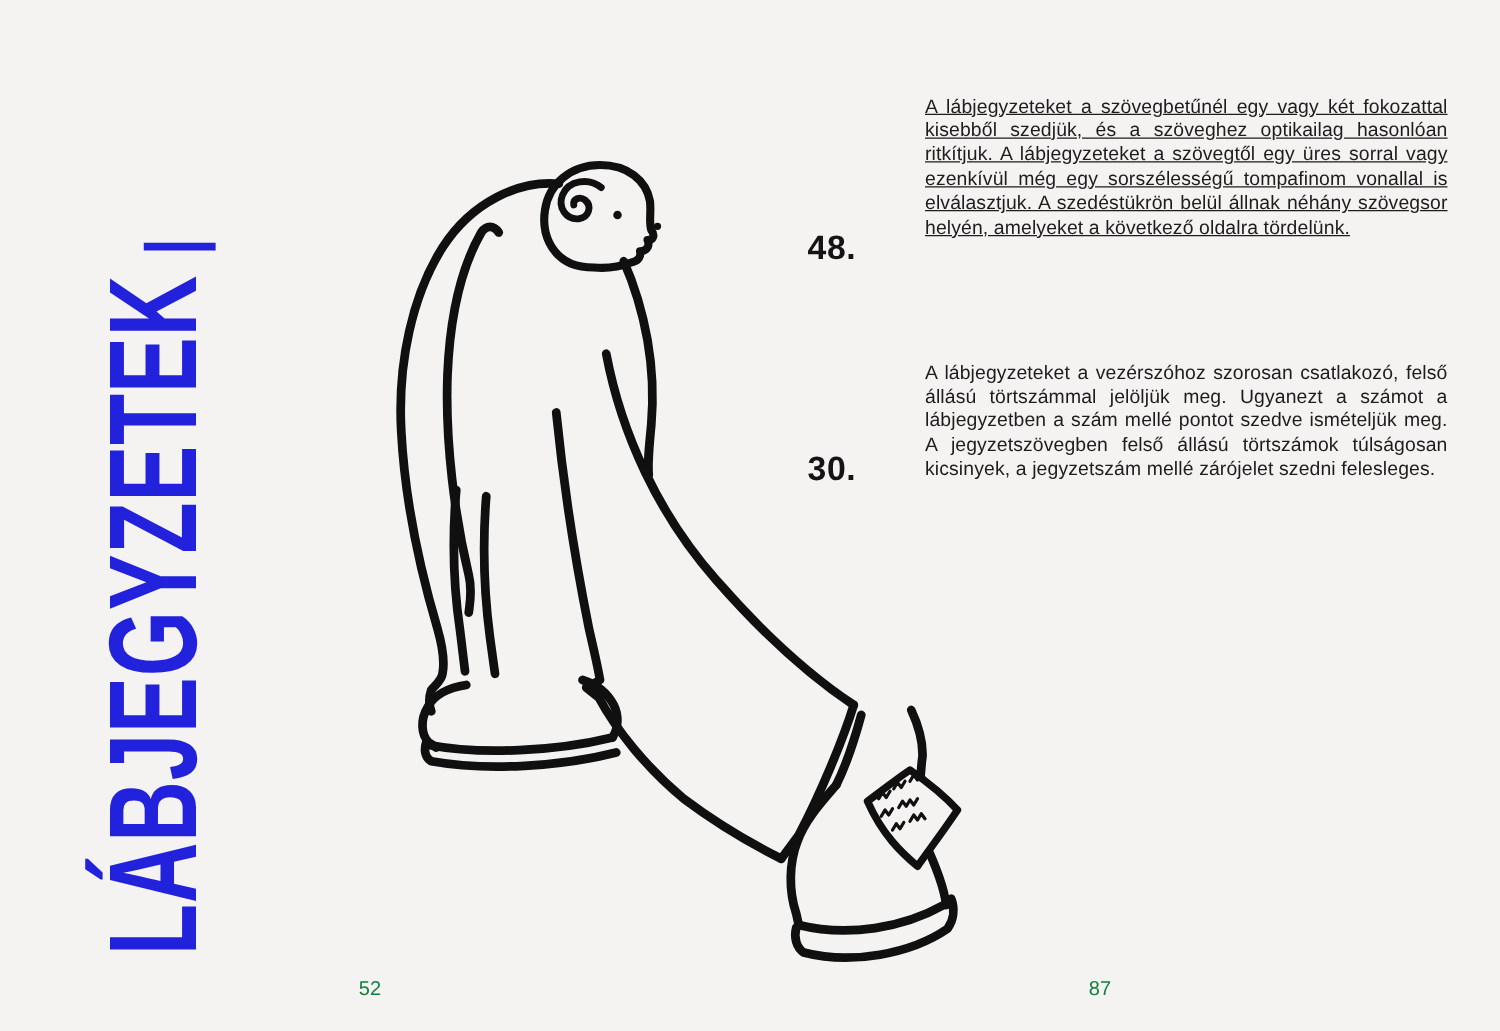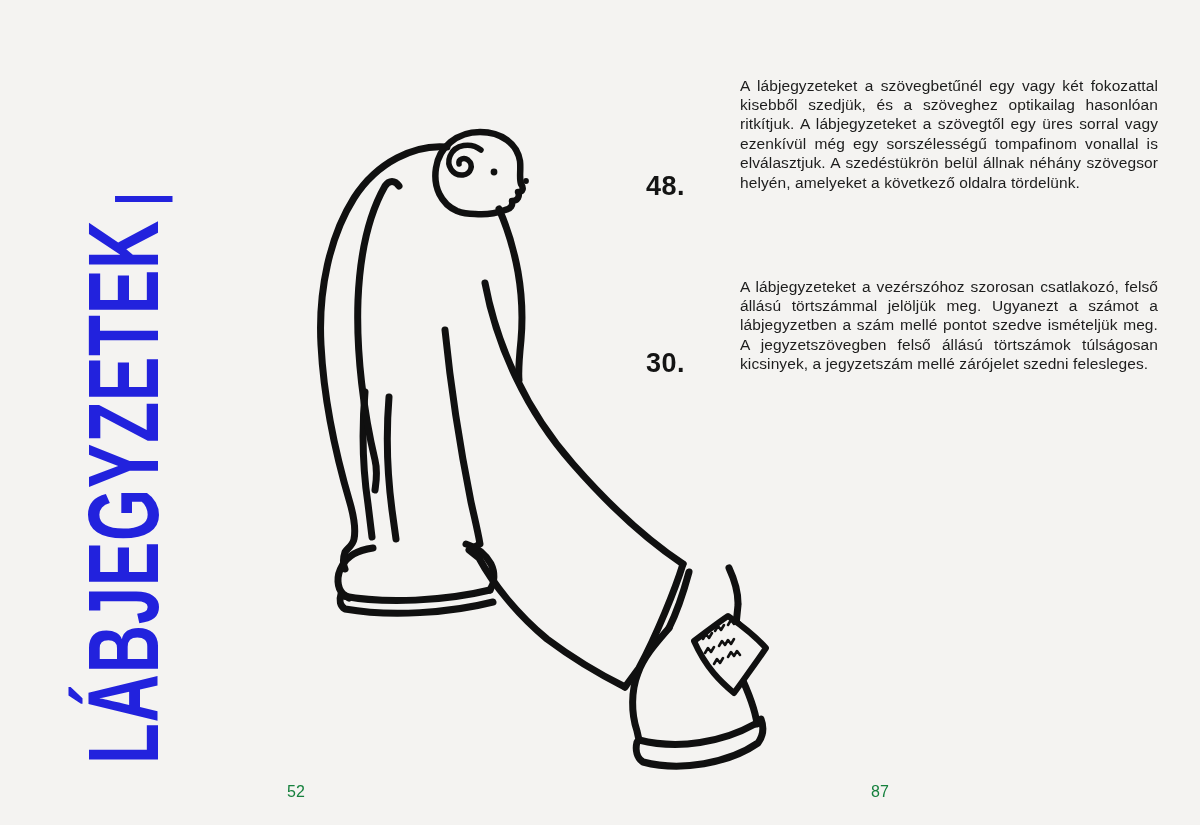--- a/index.html
+++ b/index.html
@@ -18,31 +18,31 @@
     color:#2222dd;white-space:nowrap;letter-spacing:1px;
   }
   .title-cursor{
     position:absolute;left:116px;top:100px;
     font-size:100px;line-height:1;font-weight:bold;
     color:#2222dd;transform:scaleY(1.6);transform-origin:50% 90%;
   }
   
   .section-number{
     position:absolute;left:646px;
-    font-size:27px;font-weight:700;color:#141414;letter-spacing:0.5px;
+    font-size:27px;font-weight:700;color:#141414;letter-spacing:0.5px;margin-top:12px;
   }
   #sec48-num{top:171px;}
   #sec49-num{top:348px;}
   .section-body{
     position:absolute;left:740px;width:418px;
     font-size:15.5px;line-height:19.4px;text-align:justify;
     color:#1d1d1d;letter-spacing:0.1px;
   }
-  #sec48-body{top:60px;}
-  #sec49-body{top:261px;}
+  #sec48-body{top:60px;text-decoration:underline;}
+  #sec49-body{top:273px;}
   .pagenum{
     position:absolute;top:783px;width:44px;text-align:center;
     font-size:16px;color:#15803d;
   }
   #pagenum-left{left:274px;}
   #pagenum-right{left:858px;}
   .figure-wrap{position:absolute;left:285px;top:112px;width:490px;height:700px;}
   .figure-wrap svg{display:block;width:100%;height:100%;}
   .ink{fill:none;stroke:#101010;stroke-width:7;stroke-linecap:round;stroke-linejoin:round;}
   .ink-thin{fill:none;stroke:#101010;stroke-width:2.6;stroke-linecap:round;stroke-linejoin:round;}

